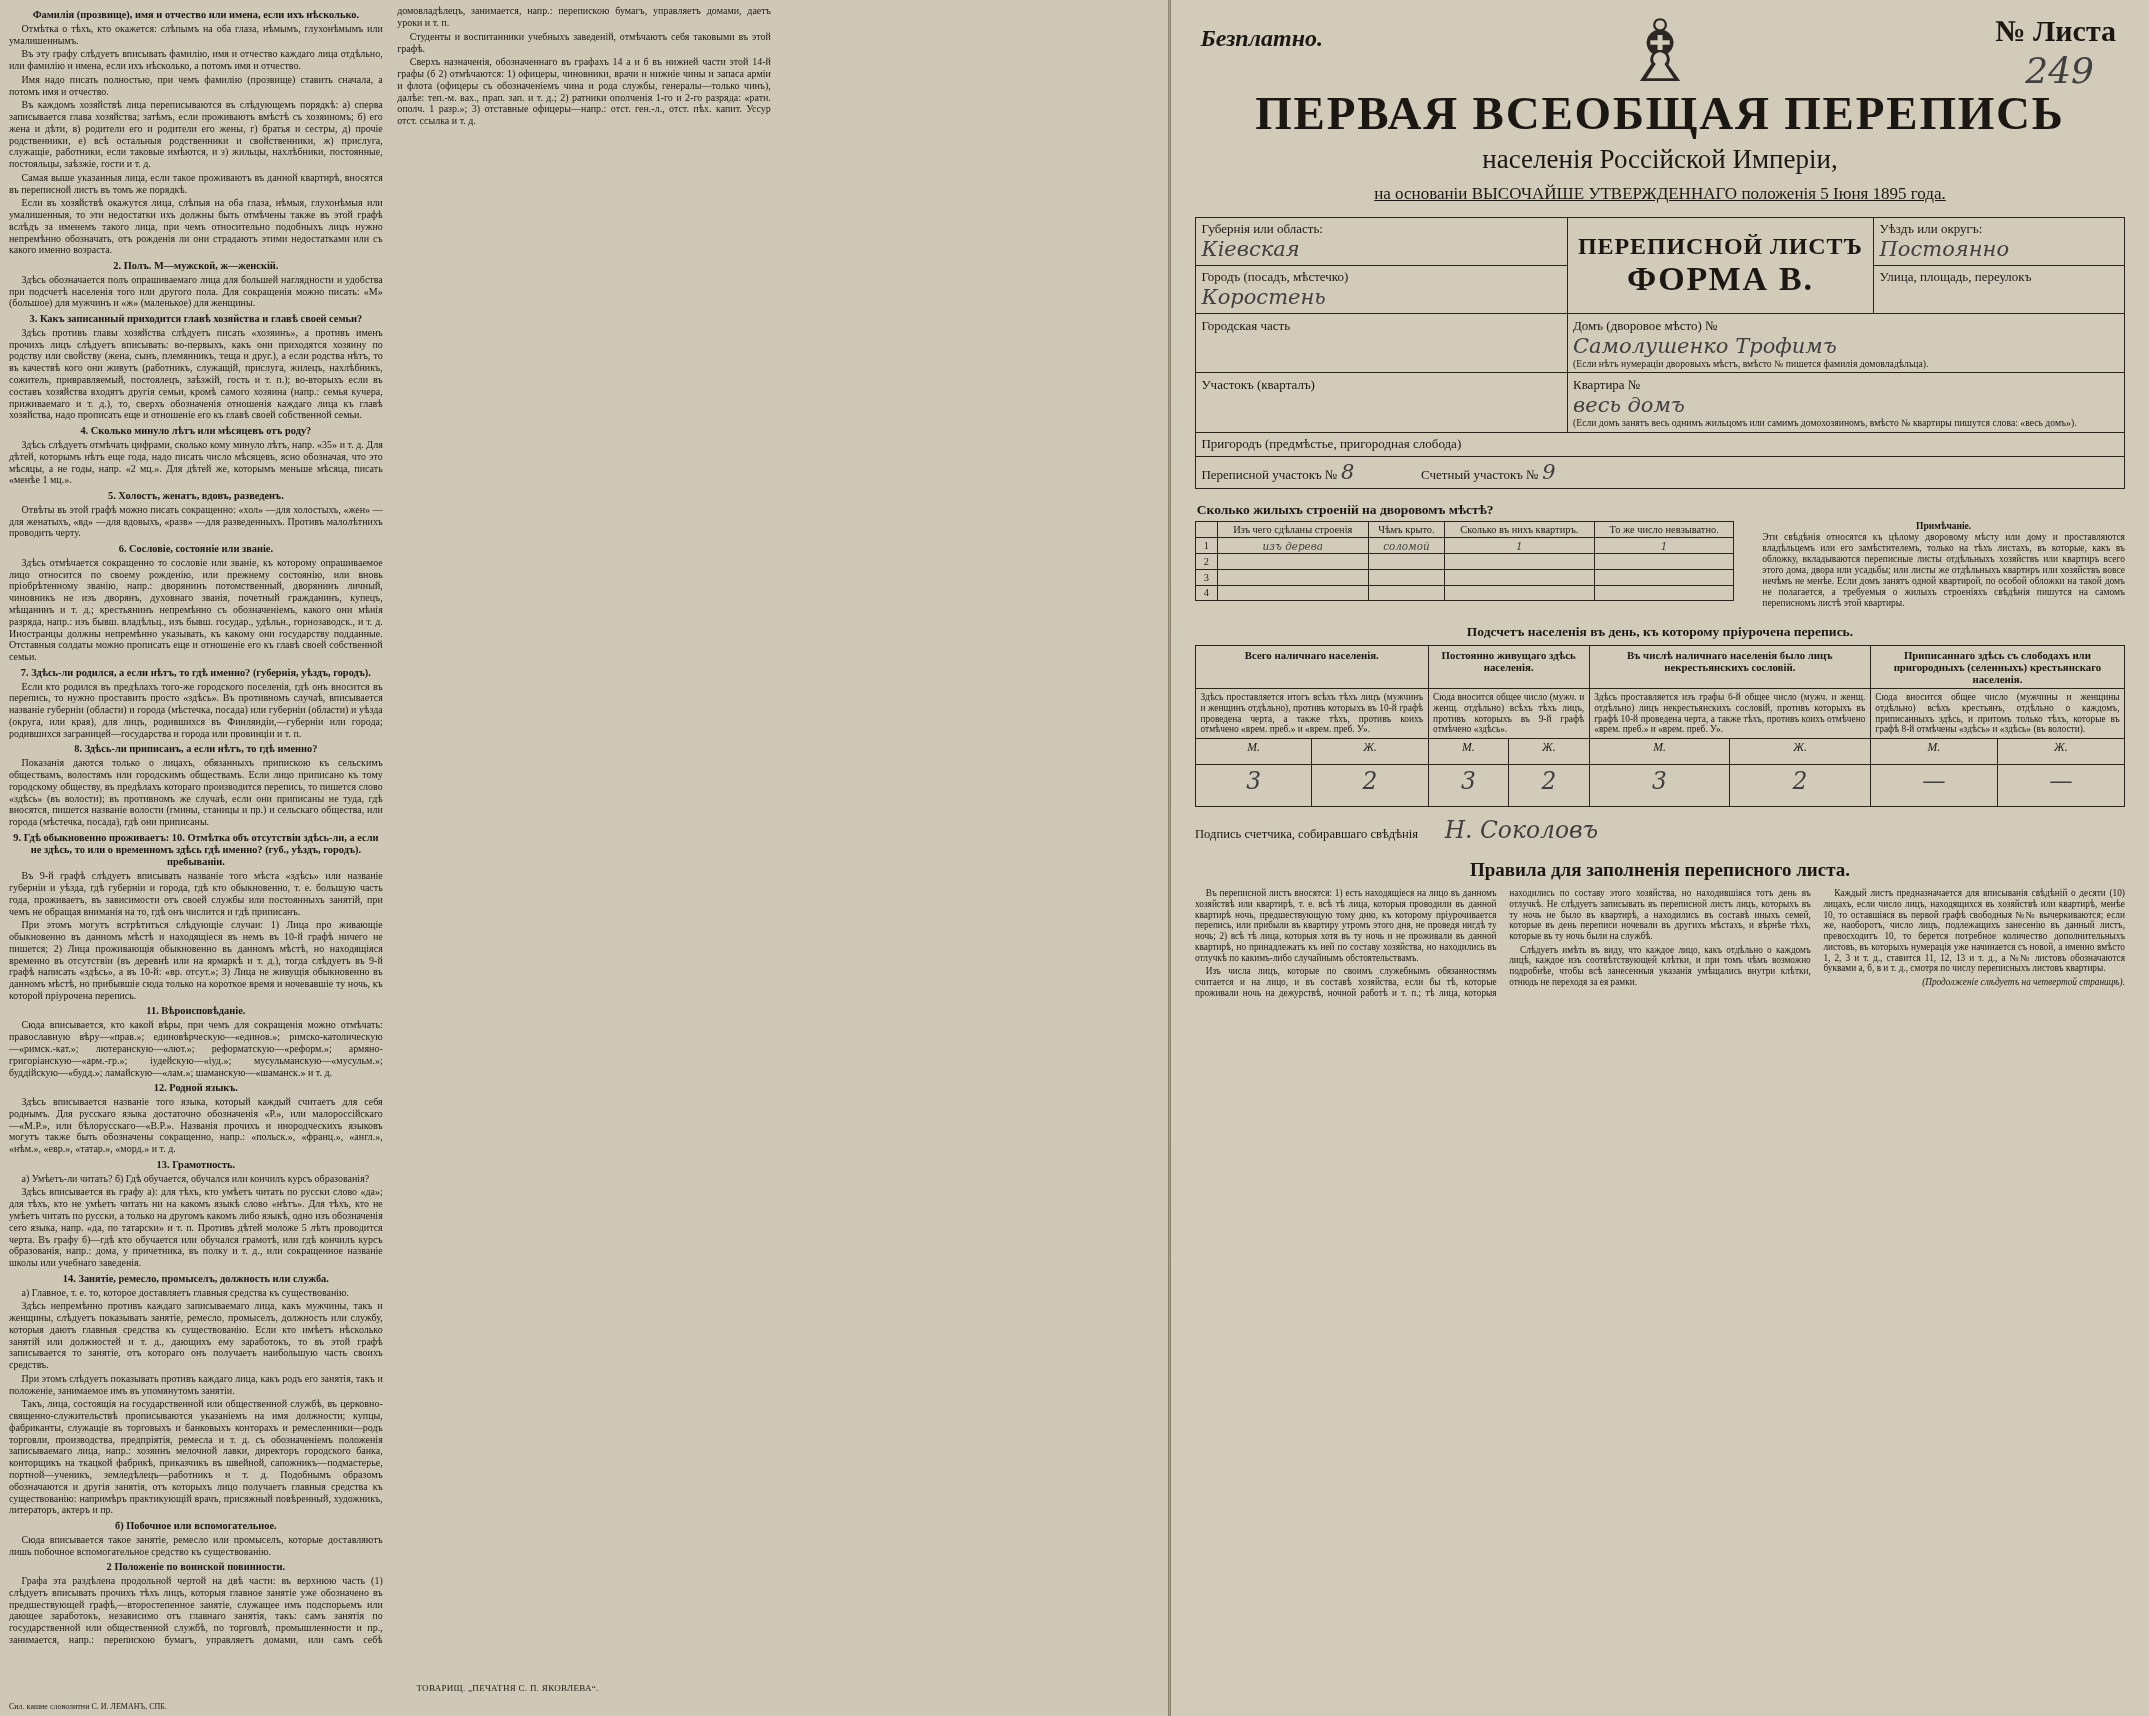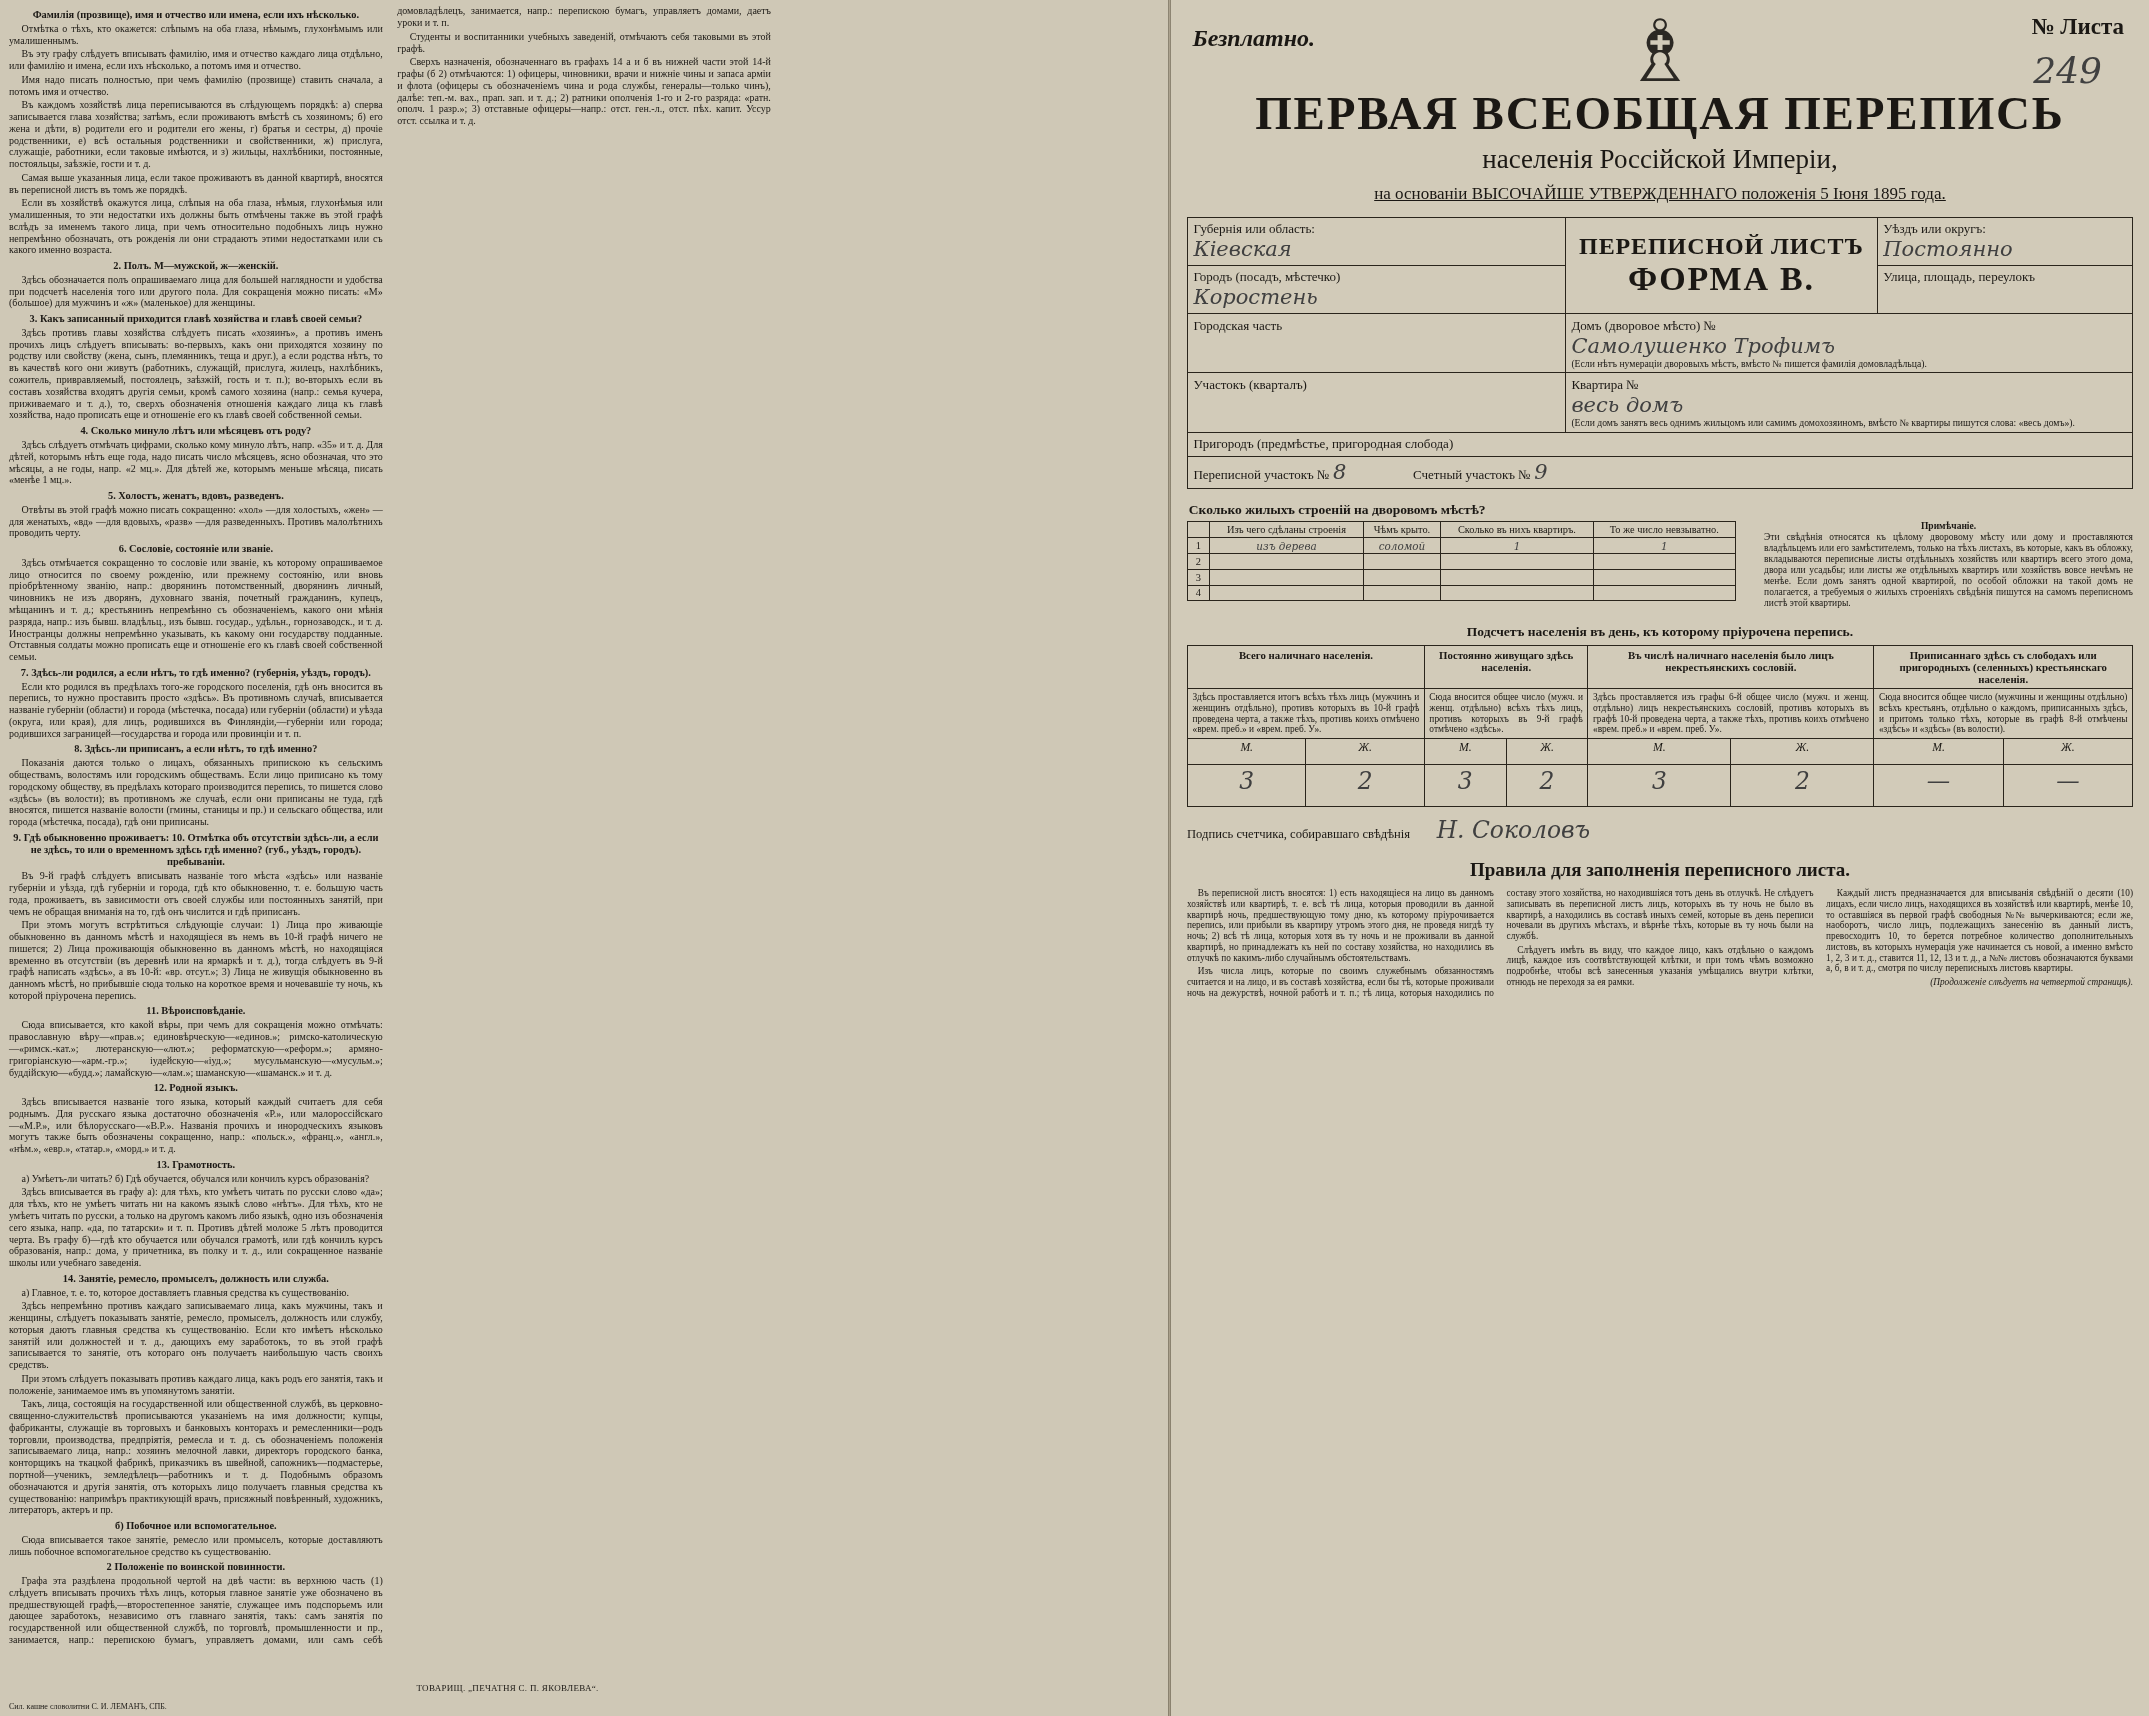--- a/index.html
+++ b/index.html
@@ -41,29 +41,29 @@
   }
   .vline{
     position:absolute;top:0;left:1168px;width:2.7px;height:1716px;
     background:linear-gradient(to right,#6f6755,#a59b86,#6f6755);
     opacity:.85;
   }
   
   .right{
     position:absolute;left:1171px;top:0;width:978px;height:1716px;
     background:#d2cbb9;
-    padding:9px 16px;box-sizing:border-box;
+    padding:9px 24px;box-sizing:border-box;
   }
   .topline{position:relative;height:63px;}
   .free{
     position:absolute;left:5.4px;top:16px;font-style:italic;font-weight:bold;
     font-size:24px;font-family:"Liberation Serif",serif;
   }
   .listno{
-    position:absolute;right:9px;top:5.4px;font-size:23px;font-weight:bold;
+    position:absolute;right:9px;top:5.4px;font-size:30px;font-weight:bold;
   }
   .handnum{
     position:absolute;right:31px;top:41px;
     font-family:"DejaVu Serif",serif;font-style:italic;color:#2b2a45;
     font-size:36px;
   }
   .eagle{
     position:absolute;left:50%;top:0;transform:translateX(-50%);
     width:126px;text-align:center;font-size:86px;line-height:86px;color:#15120f;
     opacity:.88;

